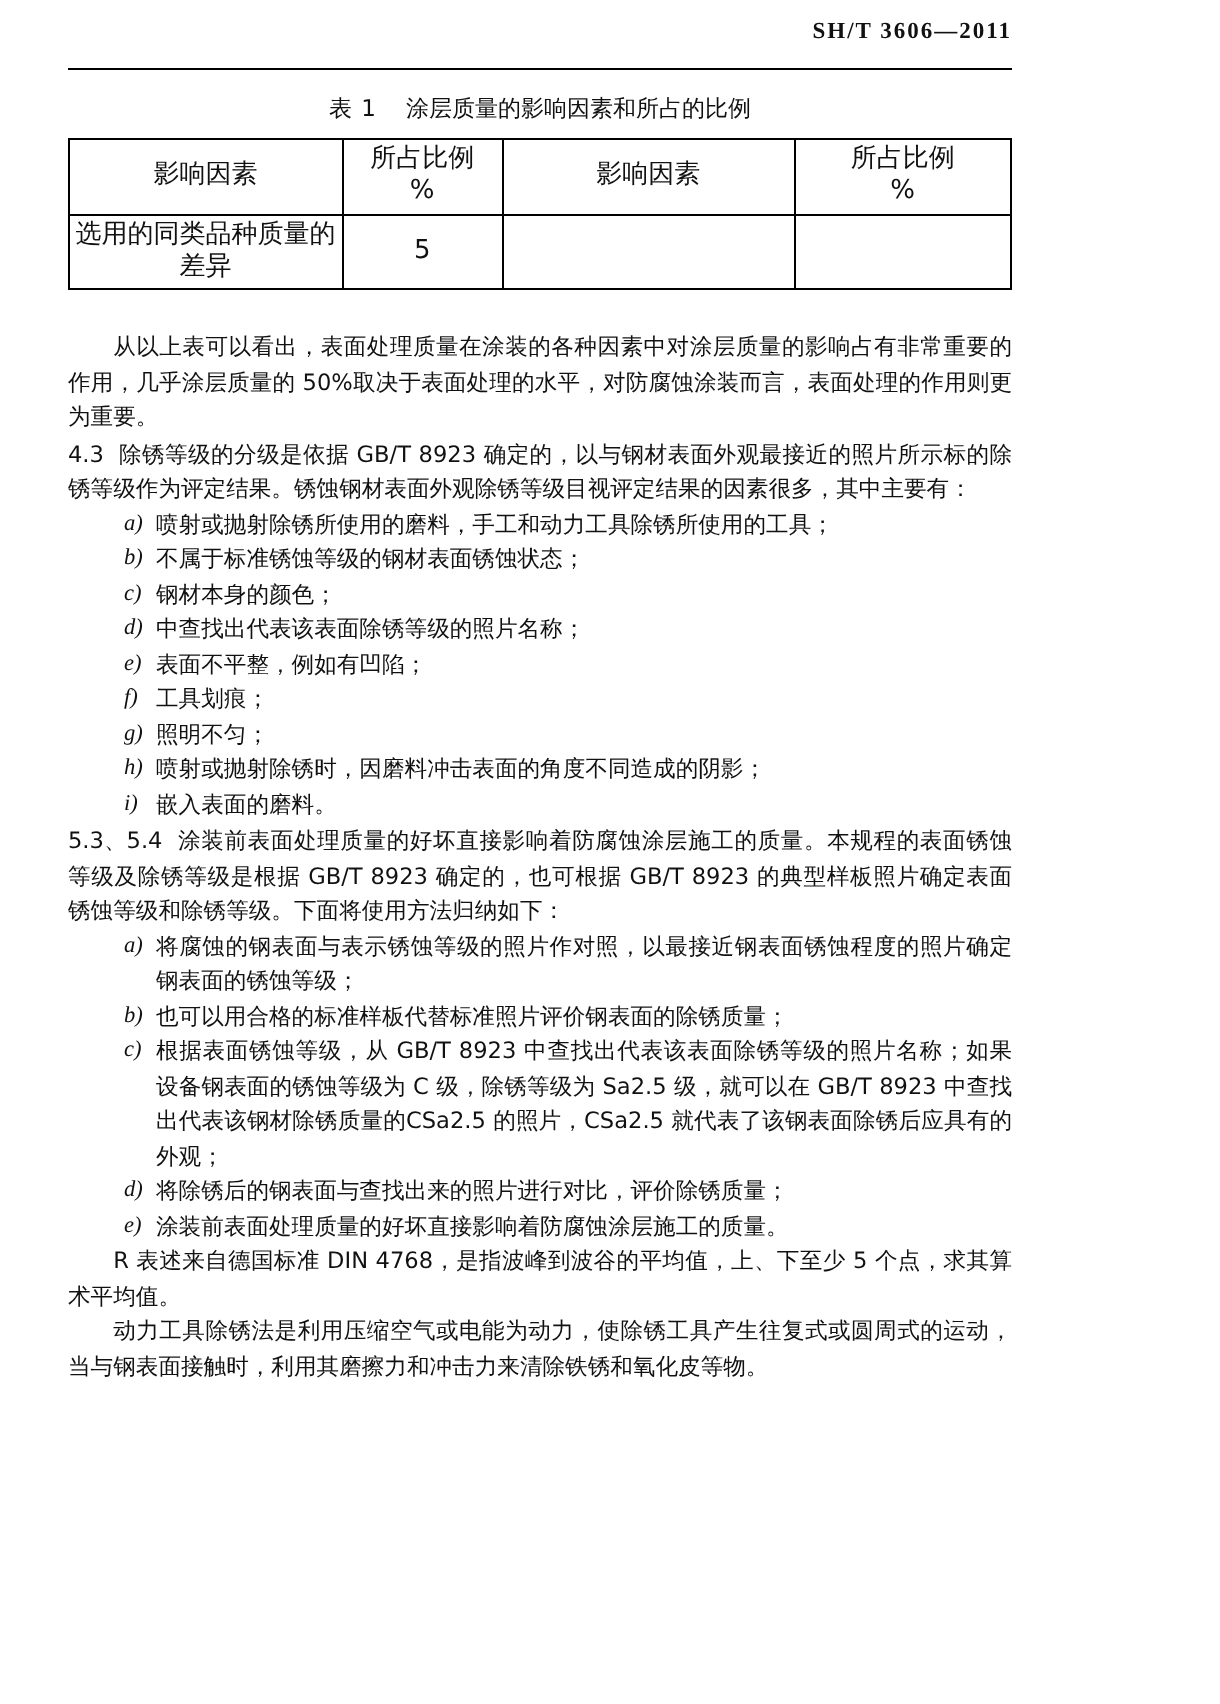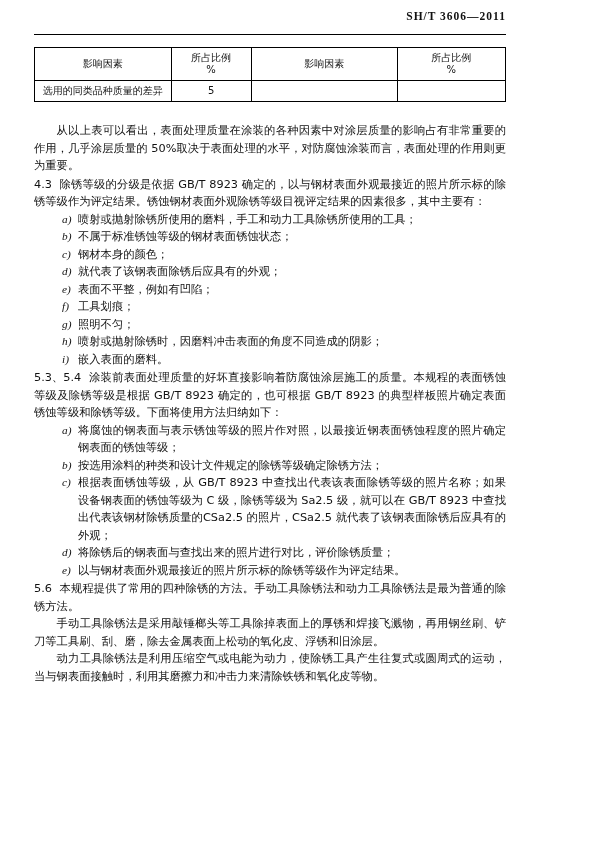--- a/index.html
+++ b/index.html
@@ -45,21 +45,21 @@
     margin: 6px 0 7px 0;
     font-family: "DejaVu Sans", sans-serif;
   }
   .table-caption .cap-num {
     letter-spacing: 0.5px;
   }
   
   table.factors {
     border-collapse: collapse;
     width: 100%;
-    font-size: 10px;
+    font-size: 13px;
     table-layout: fixed;
   }
   table.factors td, table.factors th {
     border: 1px solid #000;
     text-align: center;
     vertical-align: middle;
     padding: 2px 2px;
     font-weight: normal;
     line-height: 1.25;
   }
@@ -118,20 +118,25 @@
 </style>
 </head>
 <body>
 
 <div class="page">
 
   <div class="header">
     <div class="header-right">SH/T  3606—2011</div>
   </div>
 
+  <div class="table-caption">
+    <span class="cap-num">表 1</span>
+    &nbsp;&nbsp;
+    <span>涂层质量的影响因素和所占的比例</span>
+  </div>
 
   <table class="factors">
     <colgroup>
       <col style="width:29%">
       <col style="width:17%">
       <col style="width:31%">
       <col style="width:23%">
     </colgroup>
     <thead>
       <tr>
@@ -179,21 +184,21 @@
       <li>
           <span class="marker">b)</span>
           <span class="txt">不属于标准锈蚀等级的钢材表面锈蚀状态；</span>
         </li>
       <li>
           <span class="marker">c)</span>
           <span class="txt">钢材本身的颜色；</span>
         </li>
       <li>
           <span class="marker">d)</span>
-          <span class="txt">就代表了该钢表面除锈后应具有的外观；</span>
+          <span class="txt">中查找出代表该表面除锈等级的照片名称；</span>
         </li>
       <li>
           <span class="marker">e)</span>
           <span class="txt">表面不平整，例如有凹陷；</span>
         </li>
       <li>
           <span class="marker">f)</span>
           <span class="txt">工具划痕；</span>
         </li>
       <li>
@@ -214,40 +219,39 @@
       <span class="sec-num">5.3、5.4</span>&nbsp;&nbsp;<span>涂装前表面处理质量的好坏直接影响着防腐蚀涂层施工的质量。本规程的表面锈蚀等级及除锈等级是根据 GB/T 8923 确定的，也可根据 GB/T 8923 的典型样板照片确定表面锈蚀等级和除锈等级。下面将使用方法归纳如下：</span>
     </p>
 
     <ul class="alist">
       <li>
           <span class="marker">a)</span>
           <span class="txt">将腐蚀的钢表面与表示锈蚀等级的照片作对照，以最接近钢表面锈蚀程度的照片确定钢表面的锈蚀等级；</span>
         </li>
       <li>
           <span class="marker">b)</span>
-          <span class="txt">按选用涂料的种类和设计文件规定的除锈等级确定除锈方法；</span>
+          <span class="txt">也可以用合格的标准样板代替标准照片评价钢表面的除锈质量；</span>
         </li>
       <li>
           <span class="marker">c)</span>
           <span class="txt">根据表面锈蚀等级，从 GB/T 8923 中查找出代表该表面除锈等级的照片名称；如果设备钢表面的锈蚀等级为 C 级，除锈等级为 Sa2.5 级，就可以在 GB/T 8923 中查找出代表该钢材除锈质量的CSa2.5 的照片，CSa2.5 就代表了该钢表面除锈后应具有的外观；</span>
         </li>
       <li>
           <span class="marker">d)</span>
           <span class="txt">将除锈后的钢表面与查找出来的照片进行对比，评价除锈质量；</span>
         </li>
       <li>
           <span class="marker">e)</span>
-          <span class="txt">以与钢材表面外观最接近的照片所示标的除锈等级作为评定结果。</span>
+          <span class="txt">涂装前表面处理质量的好坏直接影响着防腐蚀涂层施工的质量。</span>
         </li>
     </ul>
 
 
-
-    <p class="sec">
-      <span class="sec-num">5.6</span>&nbsp;&nbsp;<span>本规程提供了常用的四种除锈的方法。手动工具除锈法和动力工具除锈法是最为普通的除锈方法。</span>
+    <p class="indent2">
+      <span>R 表述来自德国标准 DIN 4768，是指波峰到波谷的平均值，上、下至少 5 个点，求其算术平均值。</span>
     </p>
 
-    <p class="indent2">手动工具除锈法是采用敲锤榔头等工具除掉表面上的厚锈和焊接飞溅物，再用钢丝刷、铲刀等工具刷、刮、磨，除去金属表面上松动的氧化皮、浮锈和旧涂层。</p>
+
 
     <p class="indent2">动力工具除锈法是利用压缩空气或电能为动力，使除锈工具产生往复式或圆周式的运动，当与钢表面接触时，利用其磨擦力和冲击力来清除铁锈和氧化皮等物。</p>
 
   </div>
 </div>
 
 </body></html>

